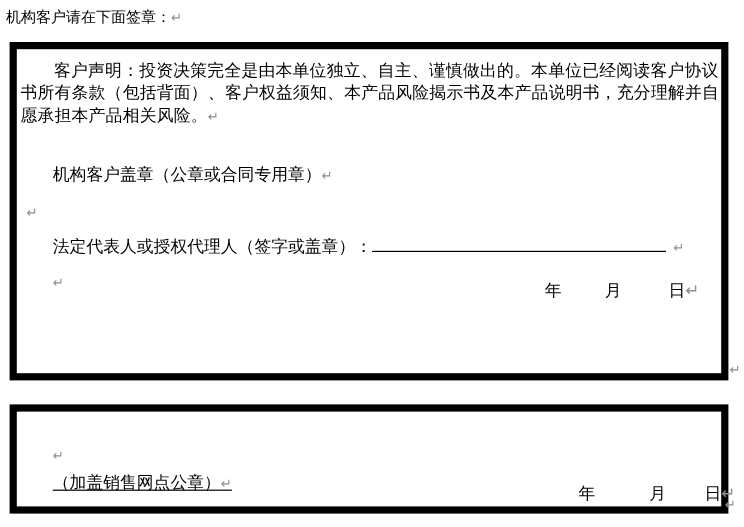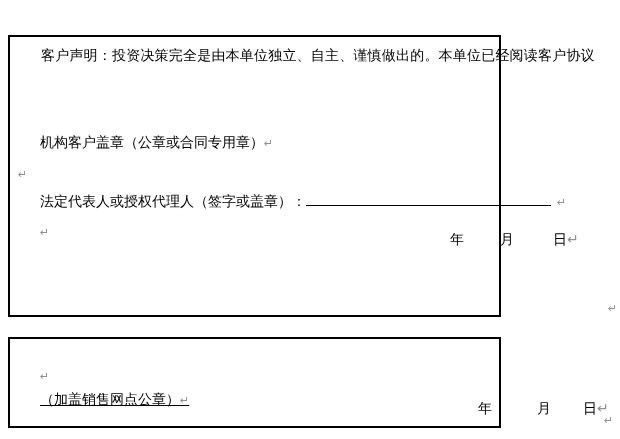--- a/index.html
+++ b/index.html
@@ -23,22 +23,22 @@
   }
   .pilcrow {
     color: #8f8f8f;
     font-size: 11px;
     font-family: "DejaVu Sans", sans-serif;
     line-height: 1;
   }
   .box {
     position: absolute;
     left: 8px;
-    width: 493px;
-    border: 2px solid #000000;
+    width: 599px;
+    border: 6px solid #000000;
     background: #ffffff;
   }
   .box1 { top: 35px;  height: 282px; }
   .box2 { top: 337px; height: 91px;  }
   .para { position: absolute; font-size: 14px; line-height: 17px; white-space: nowrap; margin-top: 19px; }
   .decl {
     position: absolute;
     left: 3px;
     top: 9px;
     font-size: 14px;
@@ -67,25 +67,30 @@
   .date-row-2 { top: 61px; }
   .outside-mark { position: absolute; font-size: 11px; }
   .after-box1 { left: 608px; top: 303px; }
   .after-box2 { left: 604px; top: 415px; }
 </style>
 </head>
 <body>
 
 <div class="page">
 
+  <div class="header-line">
+    <span>机构客户请在下面签章：</span><span class="pilcrow">↵</span>
+  </div>
 
   <div class="box box1">
 
     <div class="decl">
       <div class="decl-line decl-indent">客户声明：投资决策完全是由本单位独立、自主、谨慎做出的。本单位已经阅读客户协议</div>
+      <div class="decl-line">书所有条款（包括背面）、客户权益须知、本产品风险揭示书及本产品说明书，充分理解并自</div>
+      <div class="decl-line"><span>愿承担本产品相关风险。</span><span class="pilcrow">↵</span></div>
     </div>
 
     <div class="para seal-line">
       <span>机构客户盖章（公章或合同专用章）</span><span class="pilcrow">↵</span>
     </div>
 
     <div class="para empty-mark-1">
       <span class="pilcrow">↵</span>
     </div>
 

